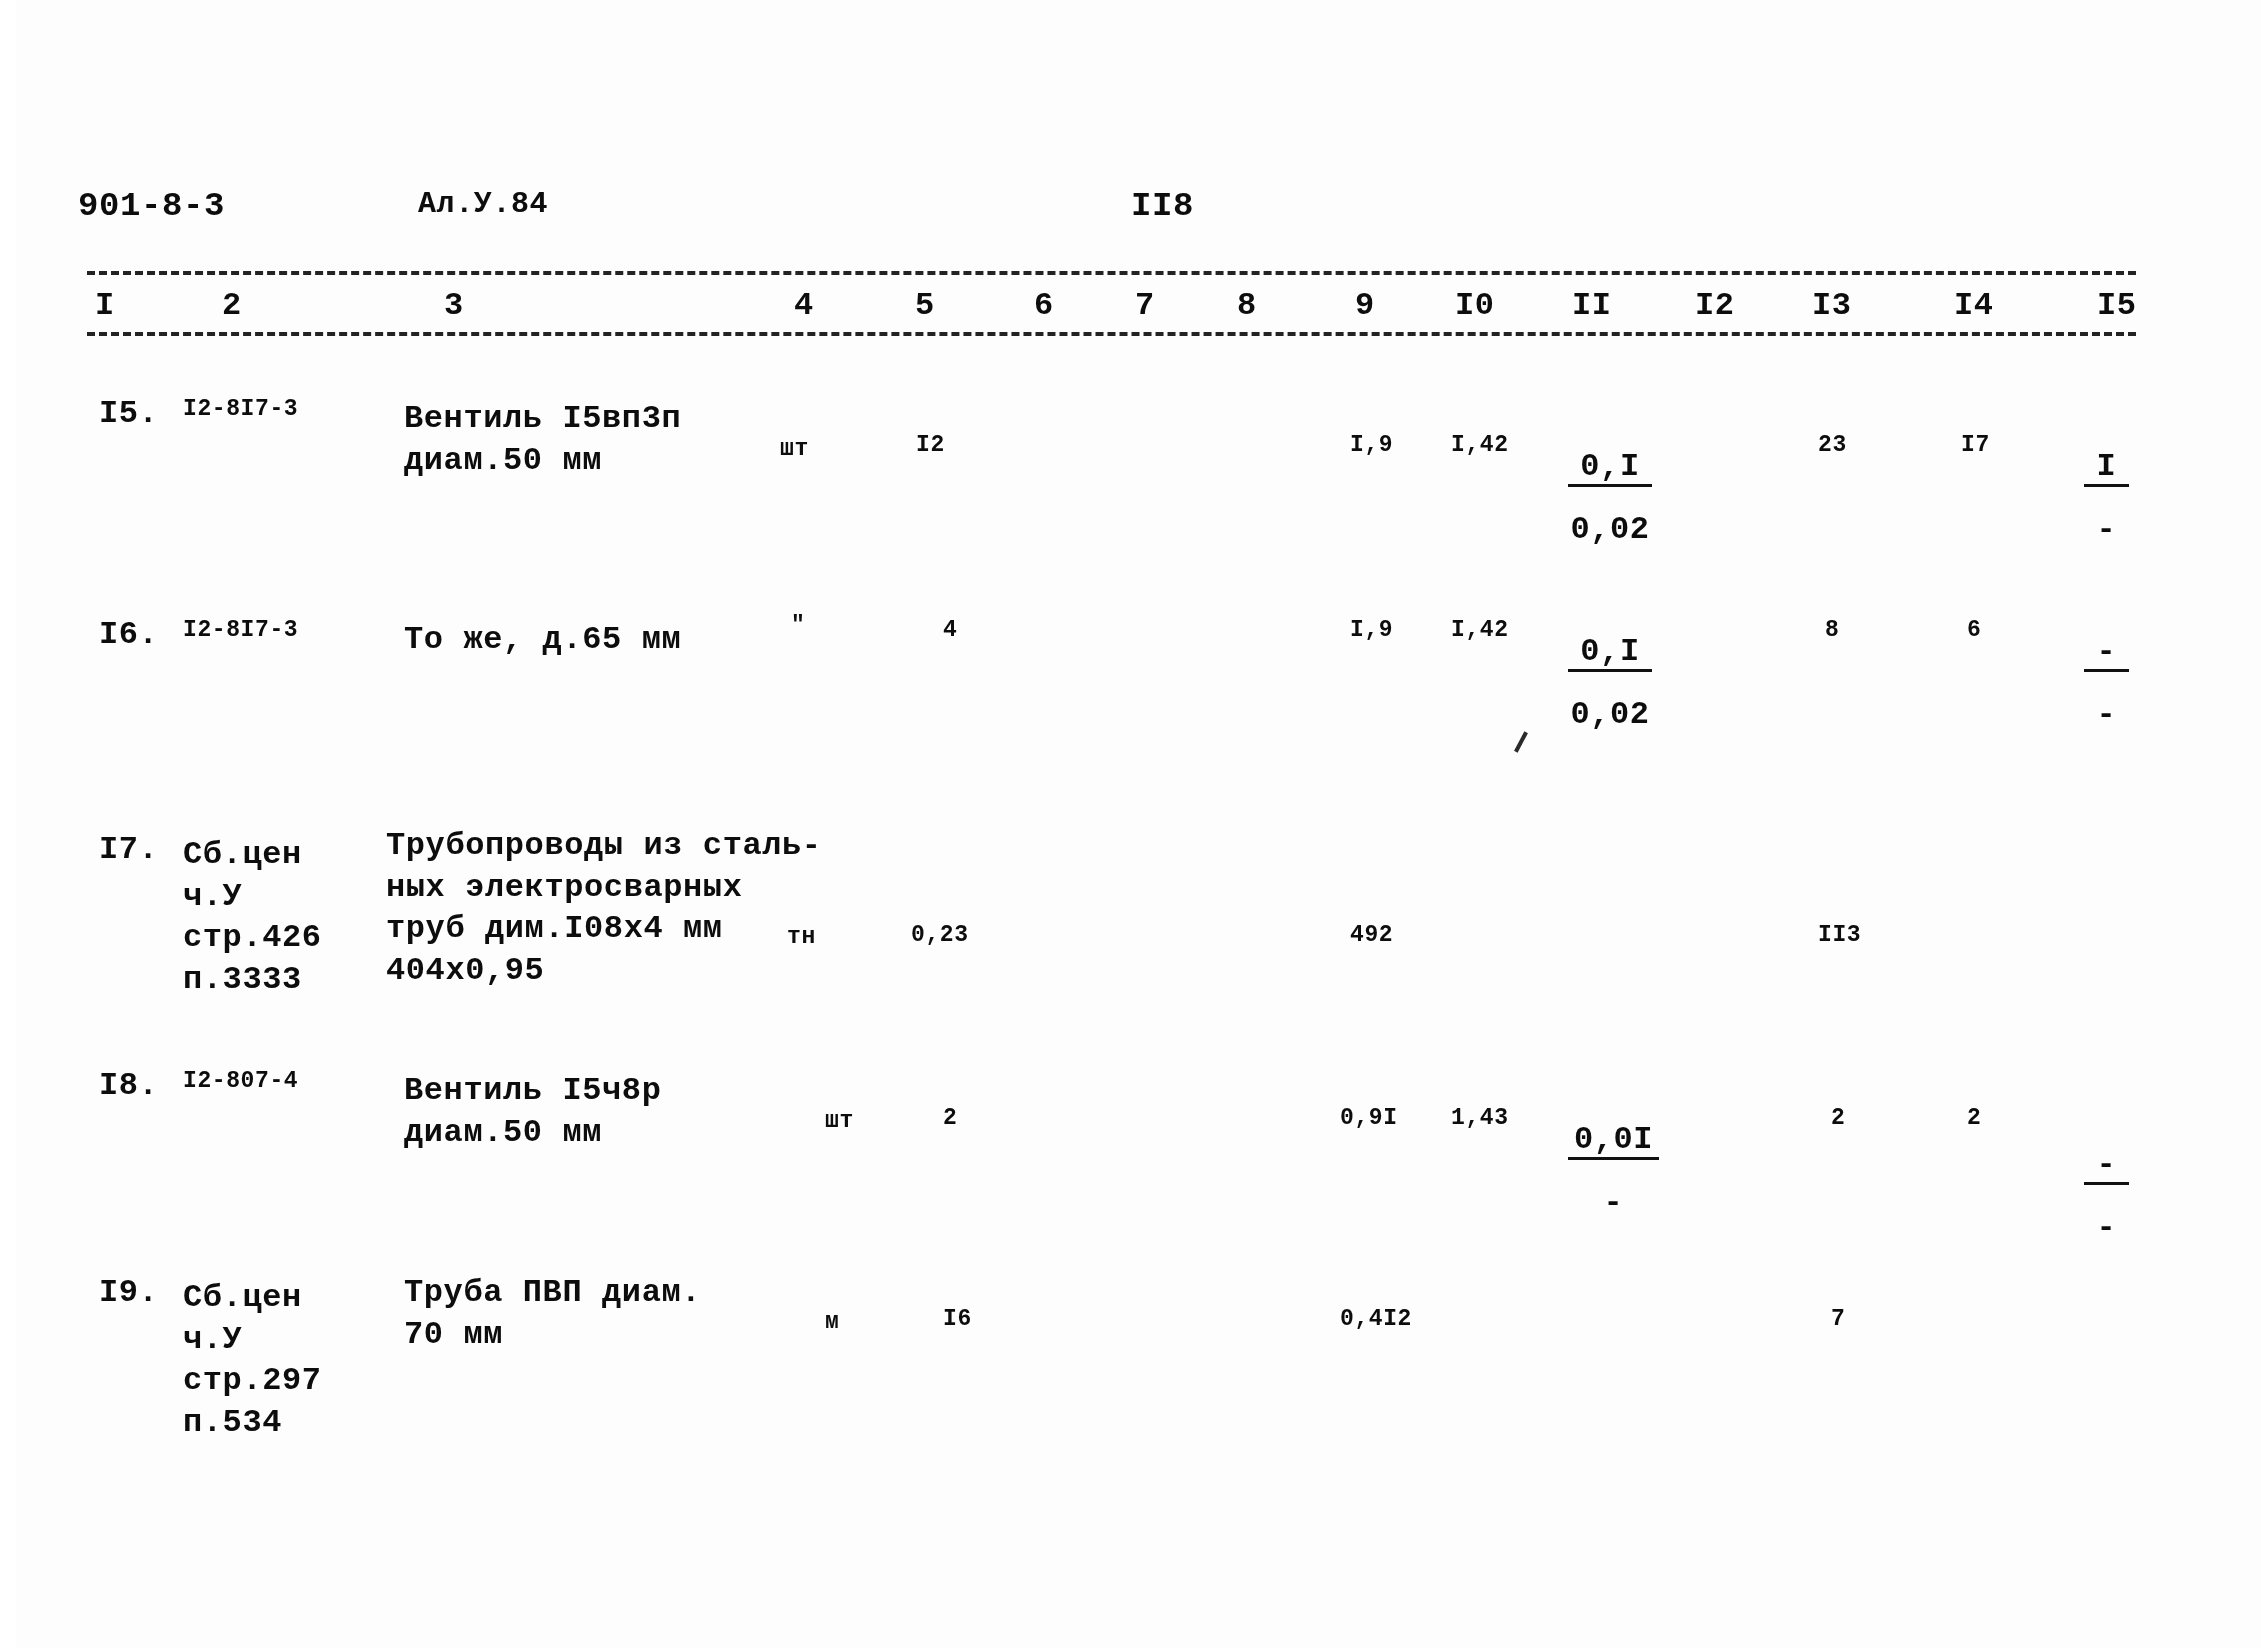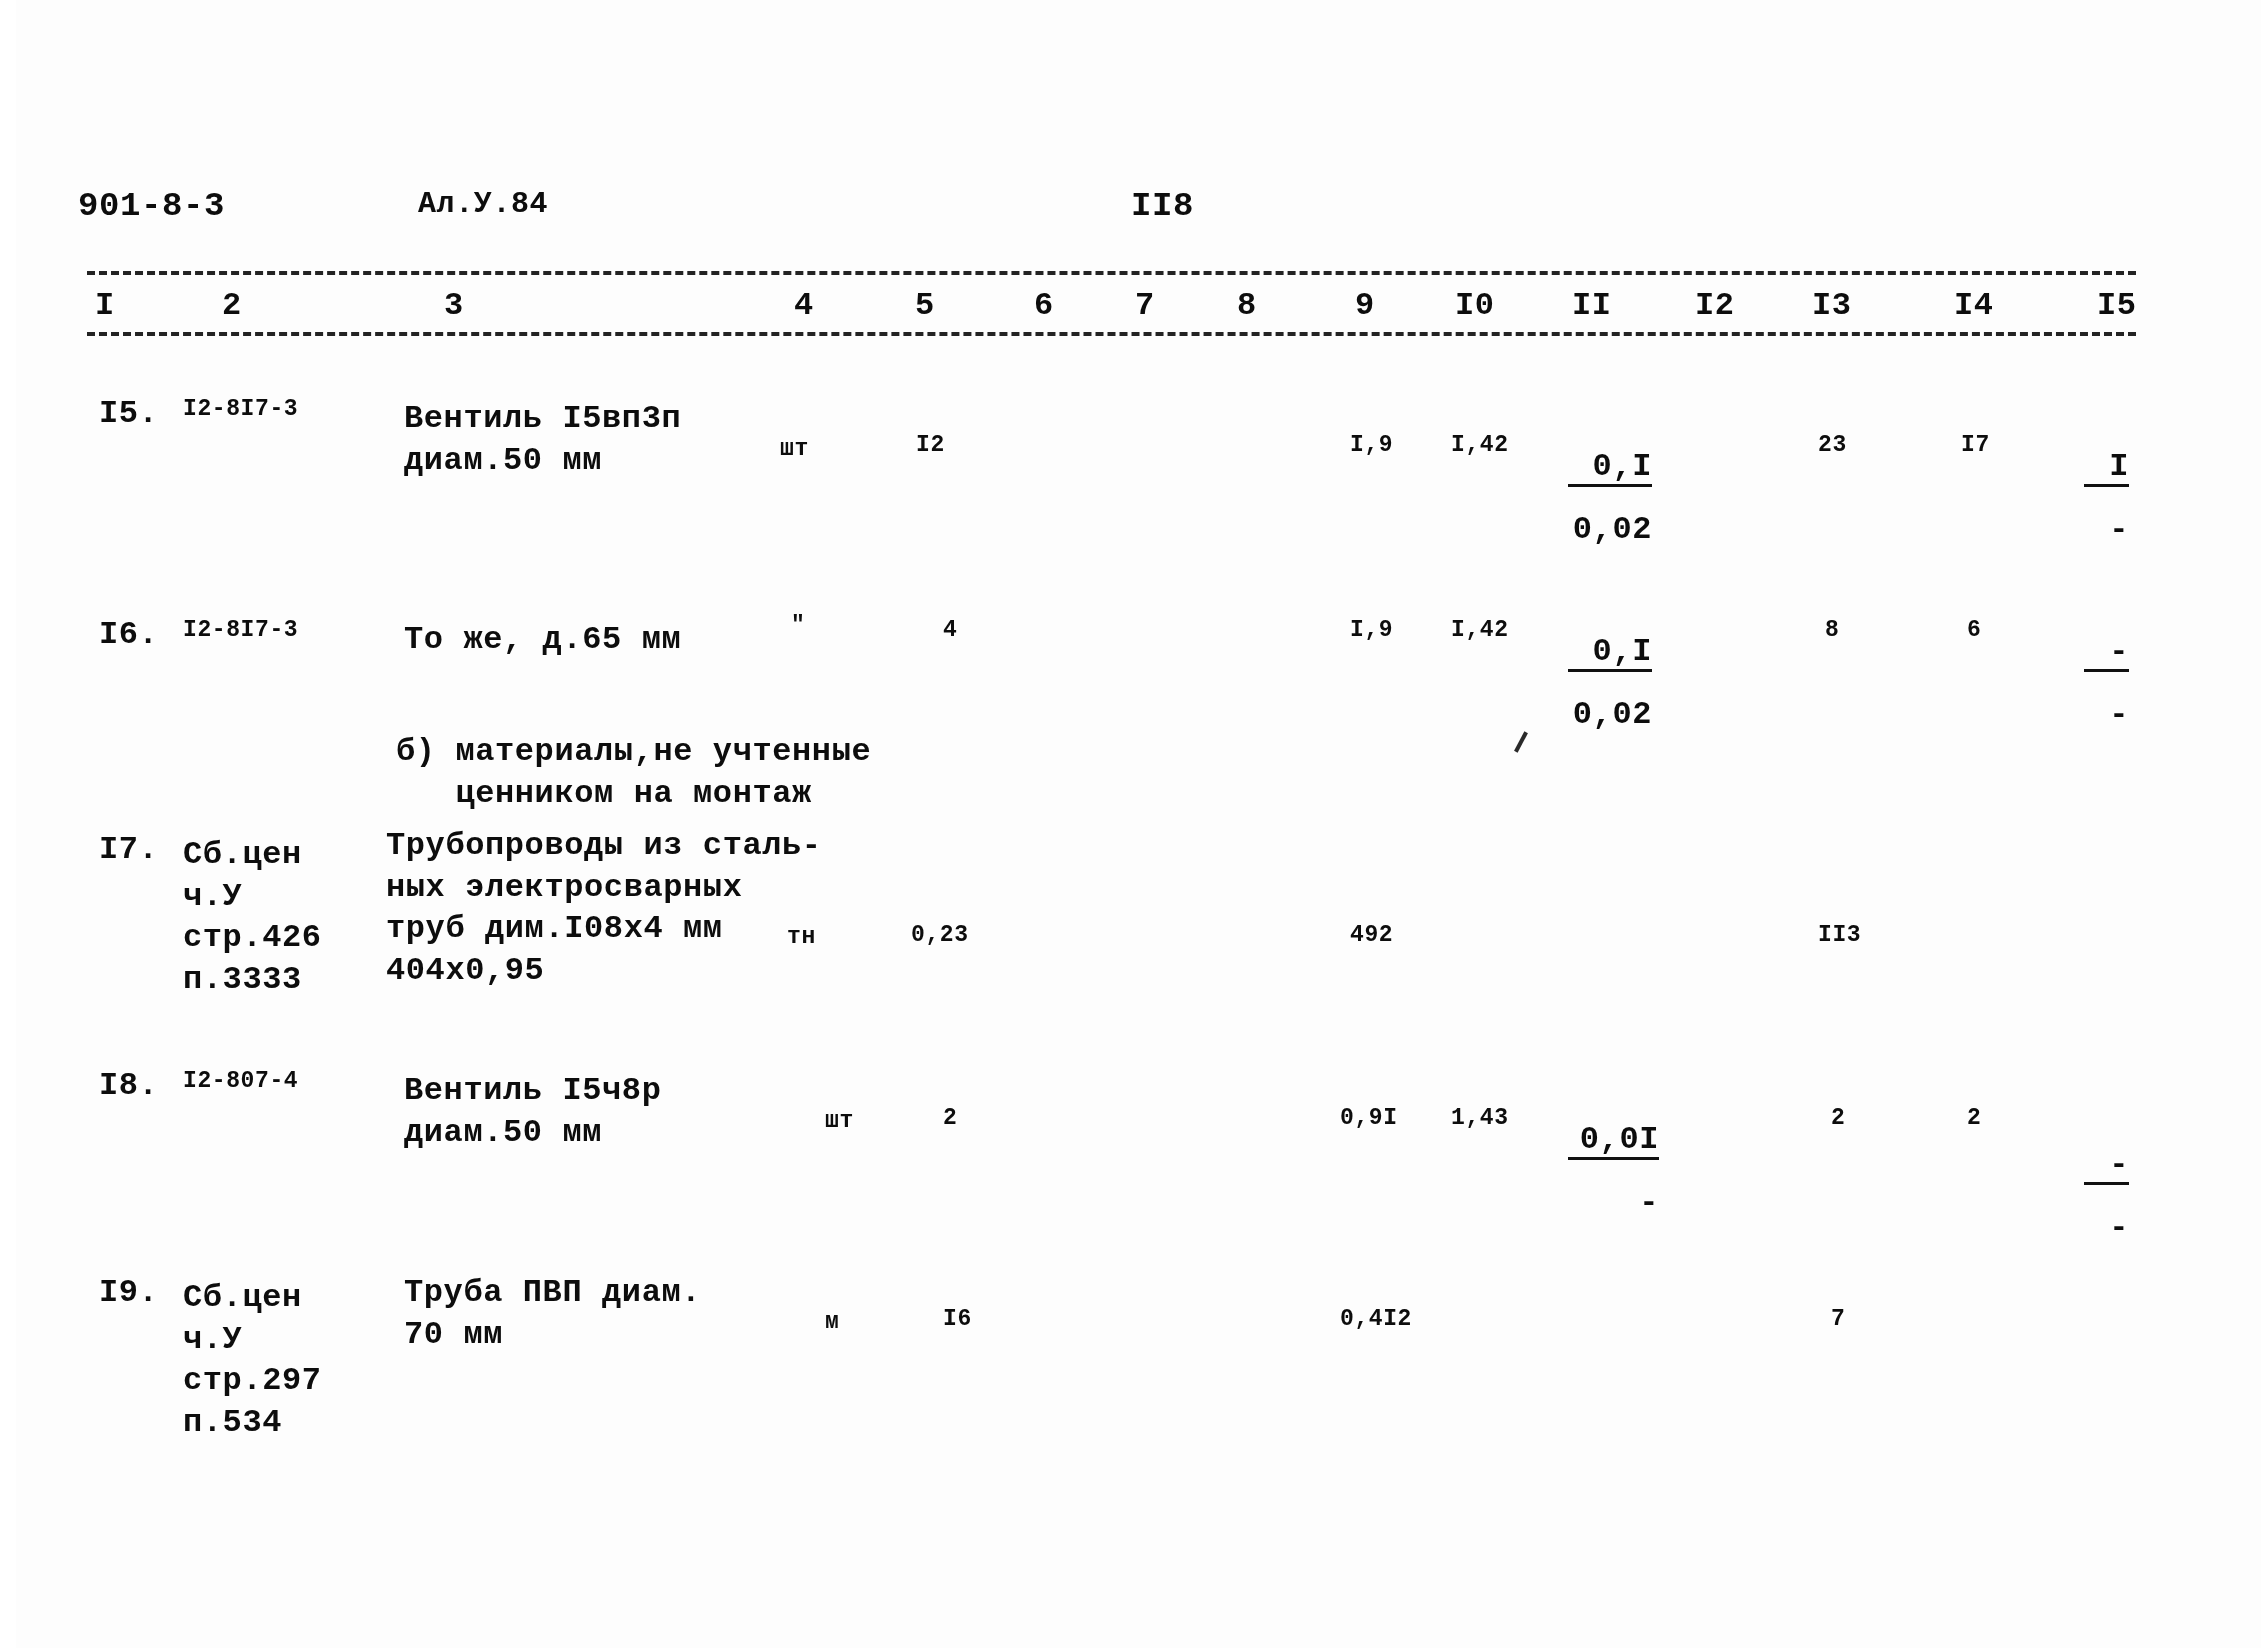--- a/index.html
+++ b/index.html
@@ -41,21 +41,21 @@
   #rule-bottom{left:71px;top:332px;width:2049px;}
 
   
   .colhead{font-size:32px;top:290px;}
 
   
   .row-num{font-size:32px;}
   .cell{font-size:23px;}
 
   
-  .frac{position:absolute;white-space:pre;text-align:right;line-height:1.0;}
+  .frac{position:absolute;white-space:pre;text-align:center;line-height:1.0;}
   .frac .num{
     display:block;
     font-size:32px;
     border-bottom:3.2px solid #111;
     padding-bottom:1.3px;
   }
   .frac .den{
     display:block;
     font-size:32px;
     padding-top:6.5px;
@@ -131,22 +131,20 @@
     <span class="num">0,I</span>
     <span class="den">0,02</span>
   </div>
   <div class="abs mono cell" style="left:1809px;top:619px">8</div>
   <div class="abs mono cell" style="left:1951px;top:619px">6</div>
   <div class="frac mono" style="left:2068px;top:615px;width:45px">
     <span class="num">-</span>
     <span class="den">-</span>
   </div>
 
-  <div class="block mono" style="left:380px;top:731px">б) материалы,не учтенные
-   ценником на монтаж</div>
 
   <div class="speck" style="left:1503px;top:731px;width:3.9px;height:22px"></div>
 
   <div class="abs mono row-num" style="left:83px;top:834px">I7.</div>
   <div class="block mono" style="left:167px;top:834px">Сб.цен
 ч.У
 стр.426
 п.3333</div>
   <div class="block mono" style="left:370px;top:825px">Трубопроводы из сталь-
 ных электросварных

